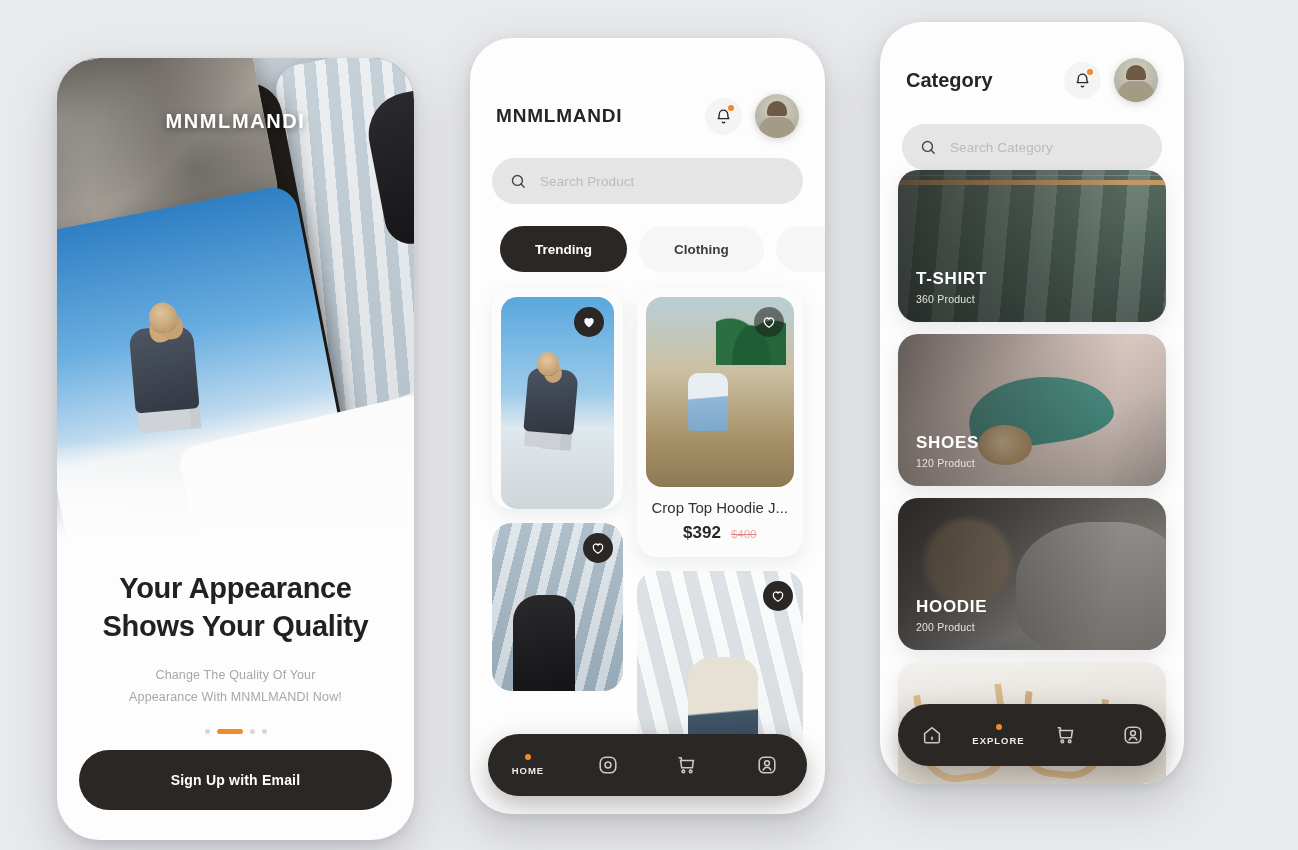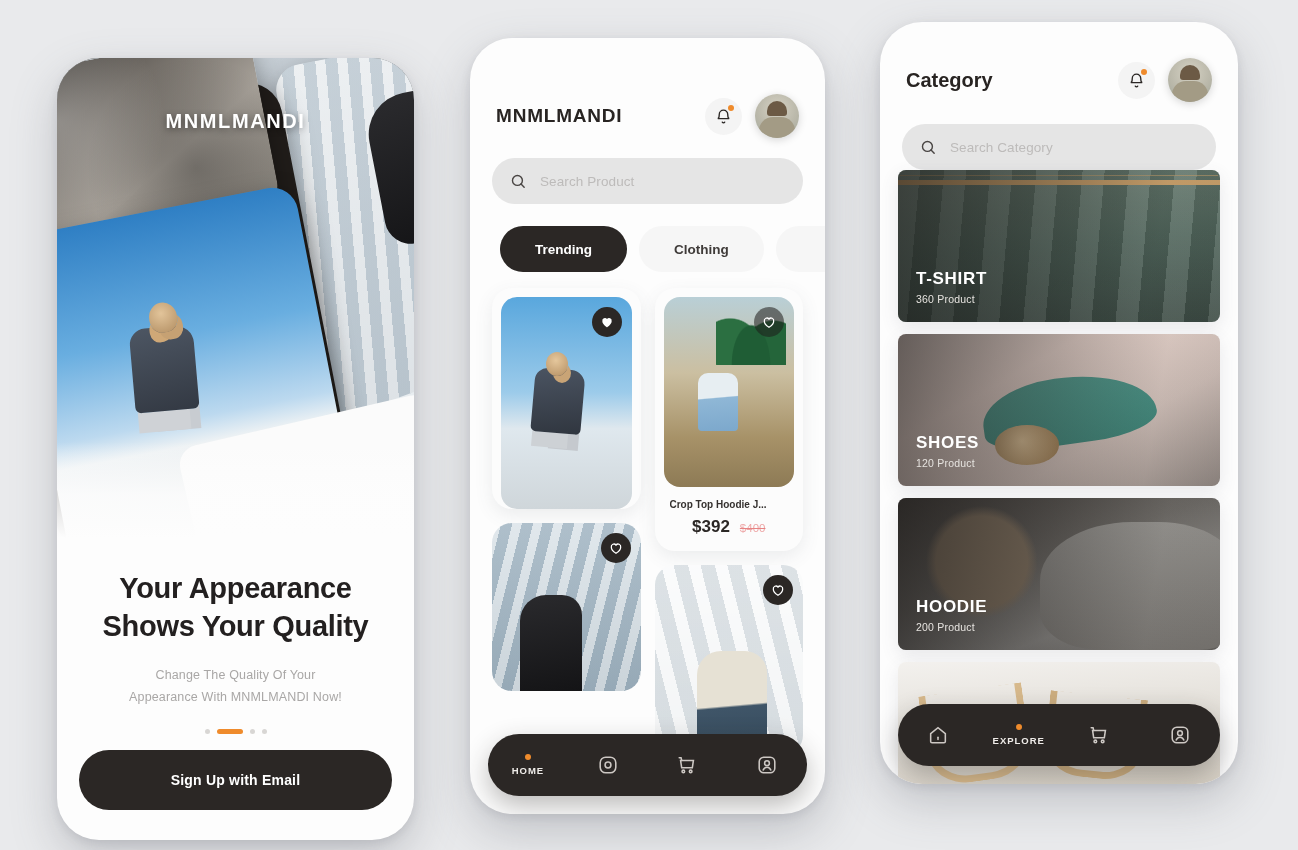--- a/index.html
+++ b/index.html
@@ -16,21 +16,21 @@
   
   .phone {
     position:absolute;
     background:#fdfdfd;
     border-radius:42px;
     box-shadow:0 18px 46px rgba(90,95,105,.28), 0 3px 10px rgba(90,95,105,.14);
     overflow:hidden;
   }
   #phone-onboarding { left:57px;  top:58px;  width:357px; height:782px; }
   #phone-home       { left:470px; top:38px;  width:355px; height:776px; }
-  #phone-category   { left:880px; top:22px;  width:358px; height:762px; }
+  #phone-category   { left:880px; top:22px;  width:304px; height:762px; }
 
   
   .hero {
     position:absolute; left:0; top:0; width:100%; height:480px;
     overflow:hidden;
     background:#2a2622;
   }
   
   .hero-bg {
     position:absolute; inset:0;
@@ -259,21 +259,21 @@
   }
   .heart-btn {
     position:absolute; top:10px; right:10px;
     width:30px; height:30px; border-radius:50%;
     background:#2b2725;
     display:flex; align-items:center; justify-content:center;
     cursor:pointer; border:none;
   }
   .pinfo { padding:12px 6px 14px 6px; }
   .pname {
-    font-size:10px; color:#35312f; font-weight:700;
+    font-size:15px; color:#35312f; font-weight:400;
     white-space:nowrap; overflow:hidden;
   }
   .pprice { margin-top:7px; display:flex; align-items:baseline; gap:10px;justify-content:center; }
   .pprice-now { font-size:17px; font-weight:700; color:#2b2725; }
   .pprice-old {
     font-size:11.5px; color:#e98a8a;
     text-decoration:line-through;
     text-decoration-color:#e15b5b;
     opacity:.75;
     filter:blur(.4px);
@@ -356,21 +356,21 @@
   .nav-dot { width:6px; height:6px; border-radius:50%; background:#ef8b2c; }
 
   
   .cat-list {
     position:absolute; left:18px; right:18px; top:148px; bottom:0;
     display:flex; flex-direction:column; gap:12px;
   }
   .cat-card {
     position:relative;
     height:152px;
-    border-radius:8px;
+    border-radius:20px;
     overflow:hidden;
     flex:none;
     cursor:pointer;
     box-shadow:0 6px 18px rgba(80,85,95,.12);
     padding-left:10px;
   }
   .cat-shade {
     position:absolute; inset:0;
     background:linear-gradient(100deg, rgba(20,18,17,.62) 0%, rgba(20,18,17,.30) 46%, rgba(20,18,17,.05) 78%);
   }

